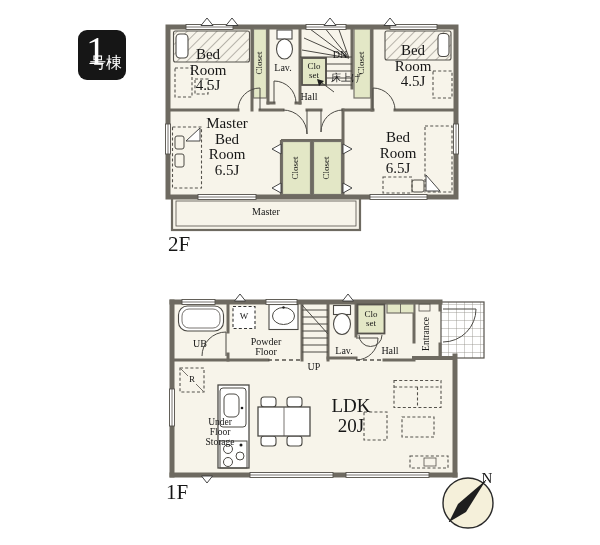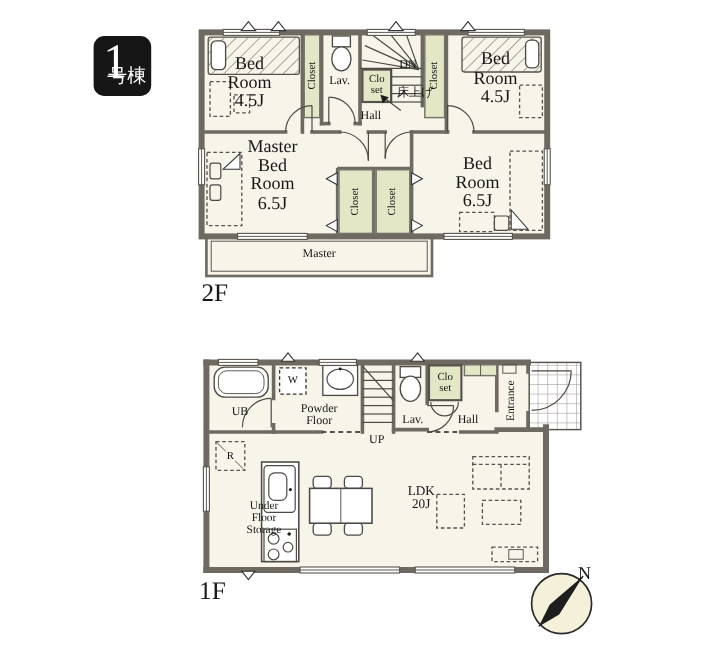--- a/index.html
+++ b/index.html
@@ -23,21 +23,21 @@
   .vent{fill:#fff;stroke:#333;stroke-width:0.9;}
   .blk{fill:#1e1e1e;}
   
   .lbl{position:absolute;transform:translate(-50%,-50%);text-align:center;
        white-space:pre-line;color:#161616;line-height:1.04;}
   .vert{transform:translate(-50%,-50%) rotate(-90deg);}
   .s9{font-size:9px;}
   .s95{font-size:9.5px;}
   .s10{font-size:10px;text-align:center;}
   .s12{font-size:15px;}
-  .s13{font-size:11px;}
+  .s13{font-size:19px;}
   .s21{font-size:21px;}
   
   .badge{position:absolute;left:78px;top:30px;width:48px;height:50px;
          background:var(--badge);border-radius:9px;color:#fff;}
   .badge .num{position:absolute;left:8px;top:-3px;font-size:40px;}
   .badge .suf{position:absolute;right:4px;bottom:6px;font-size:16px;}
 </style>
 </head>
 <body>
 

